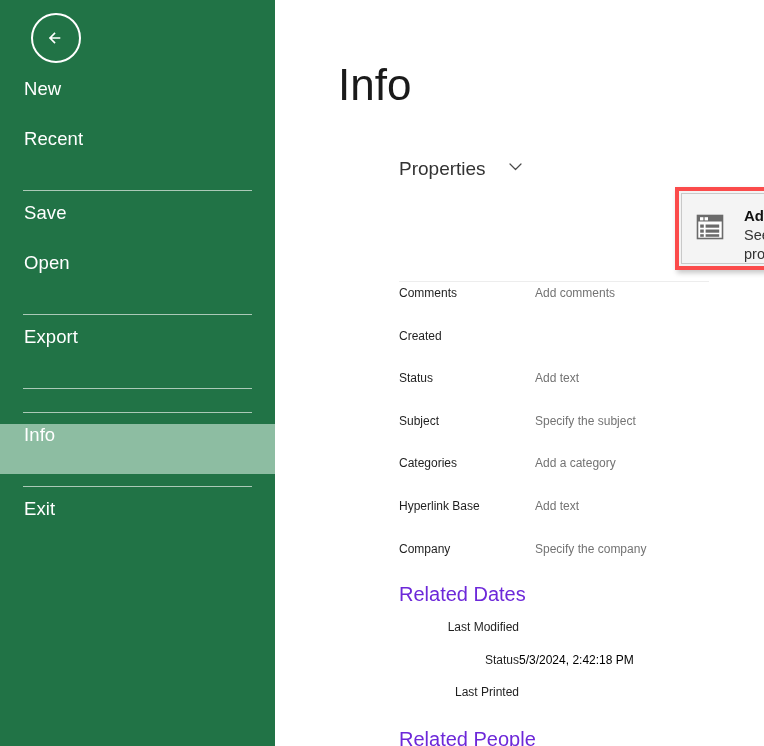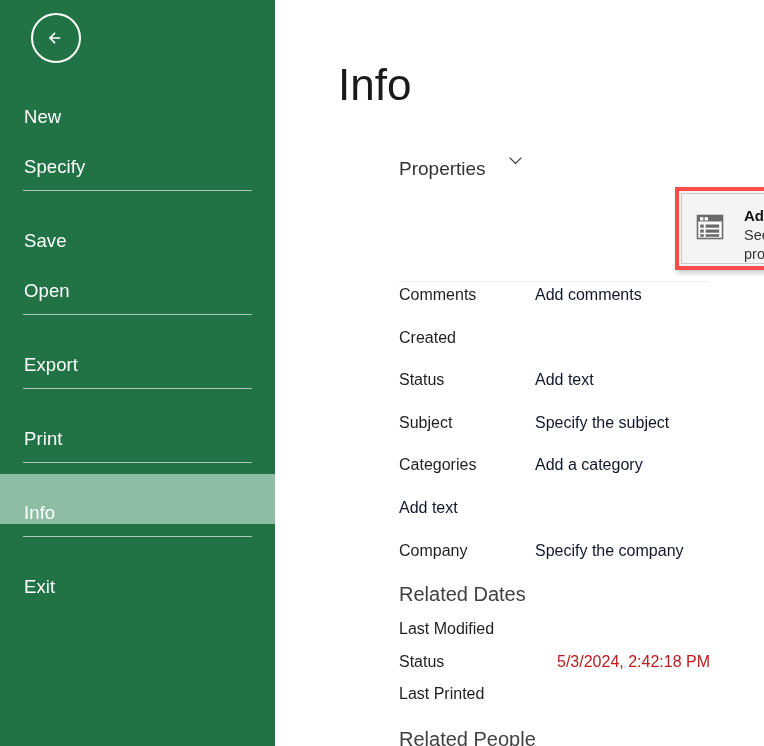--- a/index.html
+++ b/index.html
@@ -49,21 +49,21 @@
 
   .nav {
     position: absolute;
     top: 78px;
     left: 0;
     width: 275px;
   }
   .nav-item {
     height: 50px;
     display: flex;
-    align-items: flex-end;
+    align-items: flex-start;
     padding-left: 24px;
     box-sizing: border-box;
     color: #ffffff;
     font-size: 18.5px;
     font-weight: 400;
     letter-spacing: 0.1px;
     cursor: pointer;
   }
   .nav-item.active {
     background: #8dbda2;
@@ -103,21 +103,21 @@
   }
 
   .props-header {
     position: absolute;
     left: 124px;
     top: 158px;
     font-size: 19px;
     color: #333333;
     font-weight: 400;
     display: flex;
-    align-items: flex-start;
+    align-items: center;
     gap: 23px;
     cursor: pointer;
   }
   .chev {
     display: inline-block;
     width: 11px;
     height: 11px;
     position: relative;
     top: -2px;
   }
@@ -177,48 +177,49 @@
   .prop-list {
     position: absolute;
     left: 124px;
     top: 286px;
     width: 360px;
   }
   .prop-row {
     height: 42.6px;
     display: flex;
     align-items: flex-start;
-    font-size: 16px;
+    font-size: 12px;
   }
   .prop-label {
     width: 136px;
     flex: 0 0 136px;
     color: #1f1f1f;
     font-weight: 400;
   }
   .prop-value {
-    color: #0f172a;
+    color: #737373;
     font-weight: 400;
     cursor: text;
   }
-  .prop-value.filled { color: #b91c1c; margin-left: 22px; }
+  .prop-value.filled { color: #000000; }
 
   .section-head {
     position: absolute;
     left: 124px;
     font-size: 20px;
-    color: #404040;
+    color: #6d28d9;
     font-weight: 400;
   }
   #related-dates-head { top: 583px; }
   .dates-list {
     position: absolute;
-    left: 124px;
+    left: 108px;
     top: 620px;
     width: 360px;
+    text-align: right;
   }
   .dates-list .prop-row { height: 32.5px; }
   .dates-list .prop-label { width: 136px; flex: 0 0 136px; }
   #related-people-head { top: 728px; }
 
   
   .thin-rule {
     position: absolute;
     left: 124px;
     top: 281px;
@@ -240,43 +241,40 @@
           <path d="M17.5 14 H8 M12.5 9.5 L8 14 L12.5 18.5" fill="none" stroke="#ffffff" stroke-width="1.6" stroke-linecap="square" stroke-linejoin="miter"></path>
         </svg>
       </span>
     </div>
 
     <div class="nav">
       <div class="nav-item">
         <span>New</span>
       </div>
       <div class="nav-item">
-        <span>Specify</span>
+        <span>Recent</span>
       </div>
       <div class="nav-sep">
           <i></i>
         </div>
       <div class="nav-item">
         <span>Save</span>
       </div>
       <div class="nav-item">
         <span>Open</span>
       </div>
       <div class="nav-sep">
           <i></i>
         </div>
       <div class="nav-item">
         <span>Export</span>
       </div>
       <div class="nav-sep">
           <i></i>
         </div>
-      <div class="nav-item">
-        <span>Print</span>
-      </div>
       <div class="nav-sep">
           <i></i>
         </div>
       <div class="nav-item active">
         <span>Info</span>
       </div>
       <div class="nav-sep">
           <i></i>
         </div>
       <div class="nav-item">
@@ -338,20 +336,21 @@
       </div>
       <div class="prop-row">
         <span class="prop-label">Subject</span>
         <span class="prop-value">Specify the subject</span>
       </div>
       <div class="prop-row">
         <span class="prop-label">Categories</span>
         <span class="prop-value">Add a category</span>
       </div>
       <div class="prop-row">
+        <span class="prop-label">Hyperlink Base</span>
         <span class="prop-value">Add text</span>
       </div>
       <div class="prop-row">
         <span class="prop-label">Company</span>
         <span class="prop-value">Specify the company</span>
       </div>
     </div>
 
     <div class="section-head" id="related-dates-head">Related Dates</div>
 

